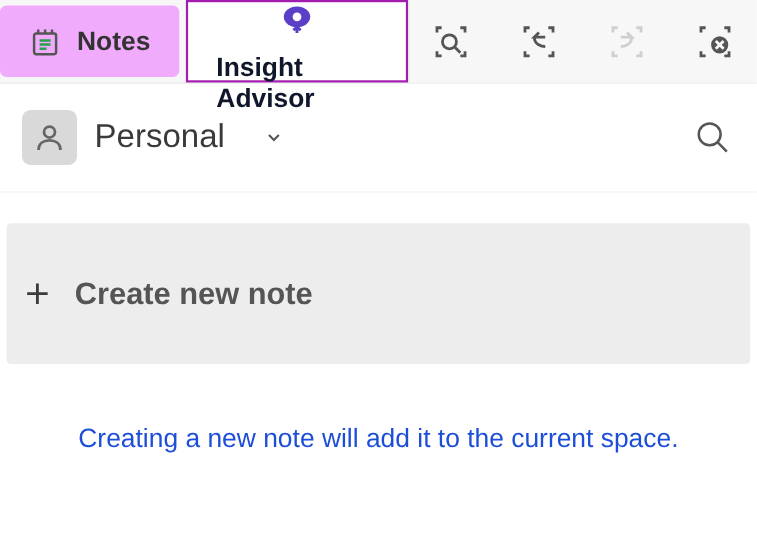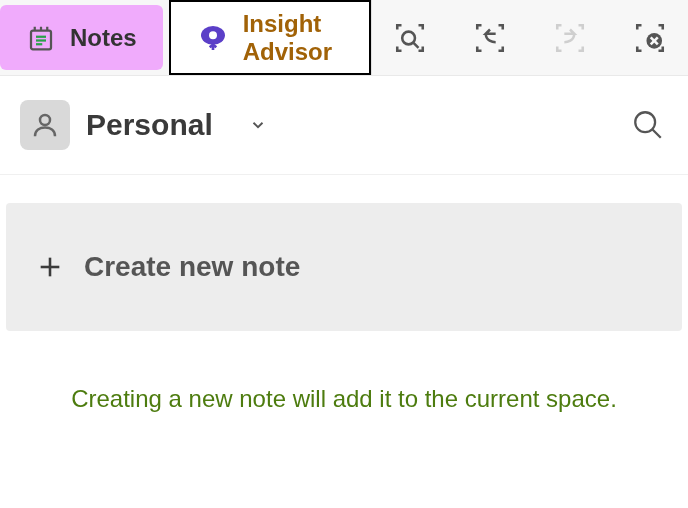--- a/index.html
+++ b/index.html
@@ -27,24 +27,25 @@
       font-size: 24px;
       font-weight: 600;
       color: #333;
     }
     .tab-notes {
       background: #f0abfc;
       margin: 5px 0 5px 0;
       border-radius: 6px;
     }
     .tab-insight {
-      color: #a16207;
-      border: 2px solid #000000;
+      color: #0f172a;
+      border: 2px solid #a21caf;
       background: #ffffff;
       margin-left: 6px;
+      flex-direction: column;
     }
     .tab-actions {
       margin-left: auto;
       display: flex;
       align-items: center;
       gap: 40px;
       padding: 0 18px;
       border-left: 1px solid #e0e0e0;
       background: #f7f7f7;
     }
@@ -74,21 +75,21 @@
       height: 50px;
       border-radius: 8px;
       background: #d9d9d9;
       display: flex;
       align-items: center;
       justify-content: center;
       color: #666;
     }
     .space-name {
       font-size: 30px;
-      font-weight: 700;
+      font-weight: 400;
       color: #3a3a3a;
     }
     .chevron {
       color: #555;
       margin-left: 36px;
     }
     .subheader-spacer { flex: 1; }
     .search-btn {
       width: 40px;
       height: 40px;
@@ -99,42 +100,42 @@
     }
 
     
     .main {
       padding: 28px 0 0 0;
     }
     .create-bar {
       margin: 0 6px;
       background: #ededed;
       border-radius: 4px;
-      padding: 48px 30px;
+      padding: 48px 14px;
       display: flex;
       align-items: center;
       gap: 20px;
       cursor: pointer;
     }
     .plus {
       font-size: 30px;
       font-weight: 500;
       color: #3b3b3b;
       line-height: 1;
     }
     .create-label {
       font-size: 28px;
       font-weight: 700;
       color: #555;
     }
     .hint {
       margin-top: 54px;
       text-align: center;
       font-size: 24px;
-      color: #4d7c0f;
+      color: #1d4ed8;
       padding: 0 20px;
     }
 
     svg { display: block; }
   </style>
 </head>
 <body>
 
 <div class="tabstrip">
 

